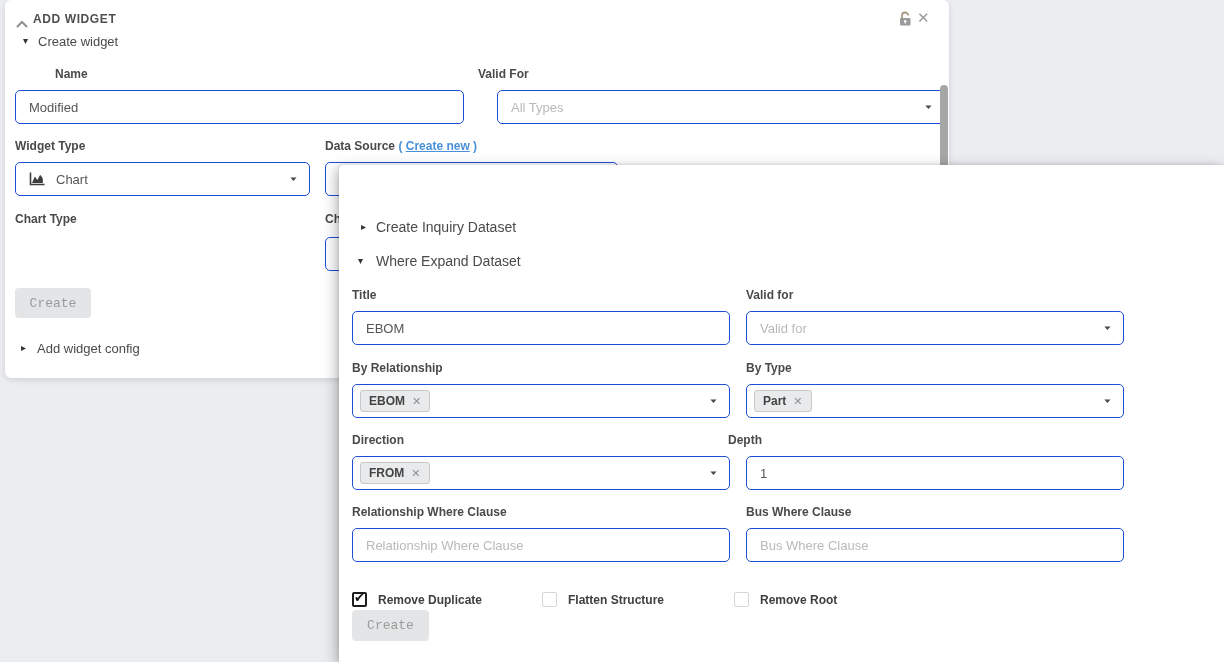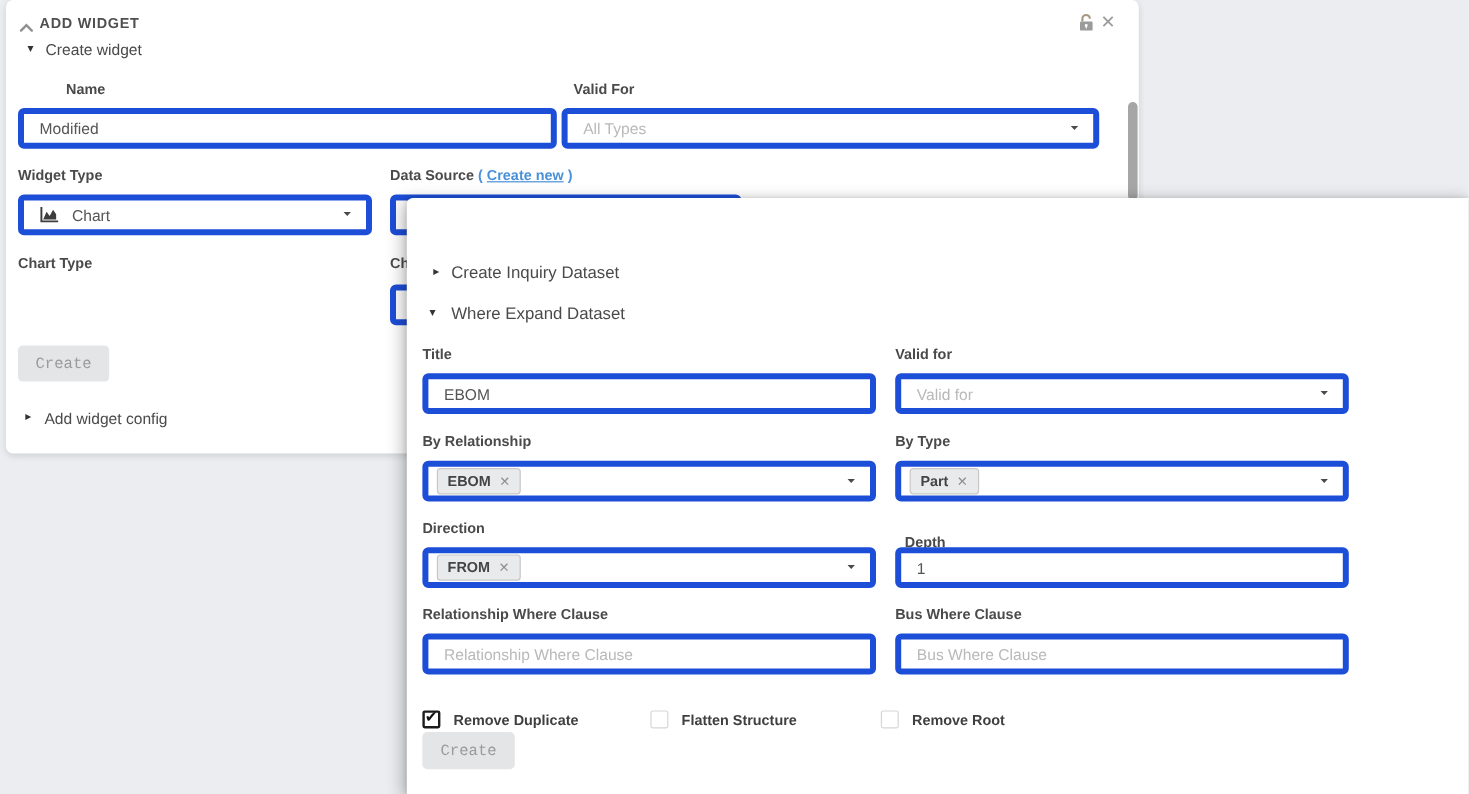--- a/index.html
+++ b/index.html
@@ -34,21 +34,21 @@
     position:absolute; font-size:13px; color:#4a4a4a;
   }
   .label {
     position:absolute; font-size:12px; font-weight:600; color:#4a4a4a; white-space:nowrap;
   }
   .link-part { color:#4a90d9; }
   .link-part u { text-decoration:underline; }
 
   .ctrl {
     position:absolute; height:34px; background:#fff;
-    border:5px solid #1d4ed8; border-radius:5px;
+    border:1px solid #1d4ed8; border-radius:5px;
   }
   input.ctrl {
     padding:0 13px; font-size:13px; color:#555;
     font-family:"Liberation Sans","DejaVu Sans",sans-serif; outline:none;
   }
   input.ctrl::placeholder { color:#b9b9b9; opacity:1; }
   .select {
     display:flex; align-items:center; padding:0 28px 0 13px; cursor:pointer;
   }
   .select .ph { font-size:13px; color:#b9b9b9; }
@@ -131,21 +131,21 @@
   </span>
   <span class="close-x">✕</span>
 
   <span class="tri" style="left:18px; top:36px;">▾</span>
   <span class="section-label" style="left:33px; top:34px;">Create widget</span>
 
   <span class="label" style="left:10px; top:67px;padding-left:40px;">Name</span>
   <input class="ctrl" style="left: 10px; top: 90px; width: 449px;" value="Modified">
 
   <span class="label" style="left:473px; top:67px;">Valid For</span>
-  <div class="ctrl select" style="left:463px; top:90px; width:448px;">
+  <div class="ctrl select" style="left:492px; top:90px; width:448px;">
     <span class="ph">All Types</span>
     <span class="caret">▼</span>
   </div>
 
   <span class="label" style="left:10px; top:139px;">Widget Type</span>
   <div class="ctrl select" style="left:10px; top:162px; width:295px;">
     <span class="sel-icon">
       <svg width="16" height="14" viewBox="0 0 16 14">
         <path d="M1.5 0.5 V12.5 H15.5" stroke="#3d3d3d" stroke-width="1.6" fill="none"></path>
         <path d="M3 11 L5.8 4.5 L8.4 8 L11.2 2.8 L13.8 6.5 V11 Z" fill="#3d3d3d"></path>
@@ -208,21 +208,21 @@
 
   <span class="label" style="left:13px; top:268px;">Direction</span>
   <div class="ctrl select" style="left:13px; top:291px; width:378px; padding-left:7px;">
     <span class="chip">
       <span>FROM</span>
       <span class="chip-x">✕</span>
     </span>
     <span class="caret">▼</span>
   </div>
 
-  <span class="label" style="left:415px; top:268px;margin-top:12px;">Depth</span>
+  <span class="label" style="left:389px; top:268px;">Depth</span>
   <input class="ctrl" style="left: 407px; top: 291px; width: 378px;" value="1">
 
   <span class="label" style="left:13px; top:340px;">Relationship Where Clause</span>
   <input class="ctrl" style="left: 13px; top: 363px; width: 378px;" placeholder="Relationship Where Clause">
 
   <span class="label" style="left:407px; top:340px;">Bus Where Clause</span>
   <input class="ctrl" style="left: 407px; top: 363px; width: 378px;" placeholder="Bus Where Clause">
 
   <div class="cb-item" style="left:13px;">
     <span class="cb checked"></span>

